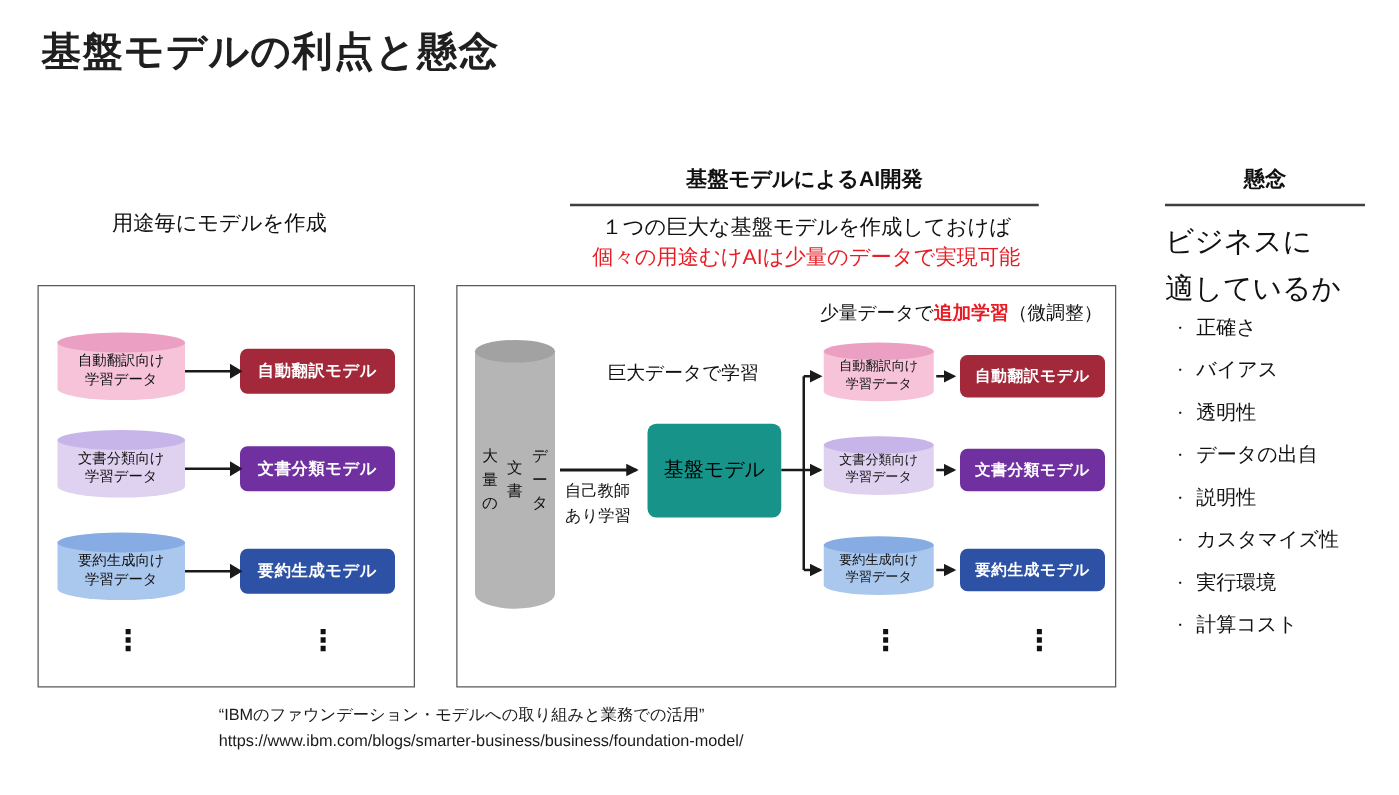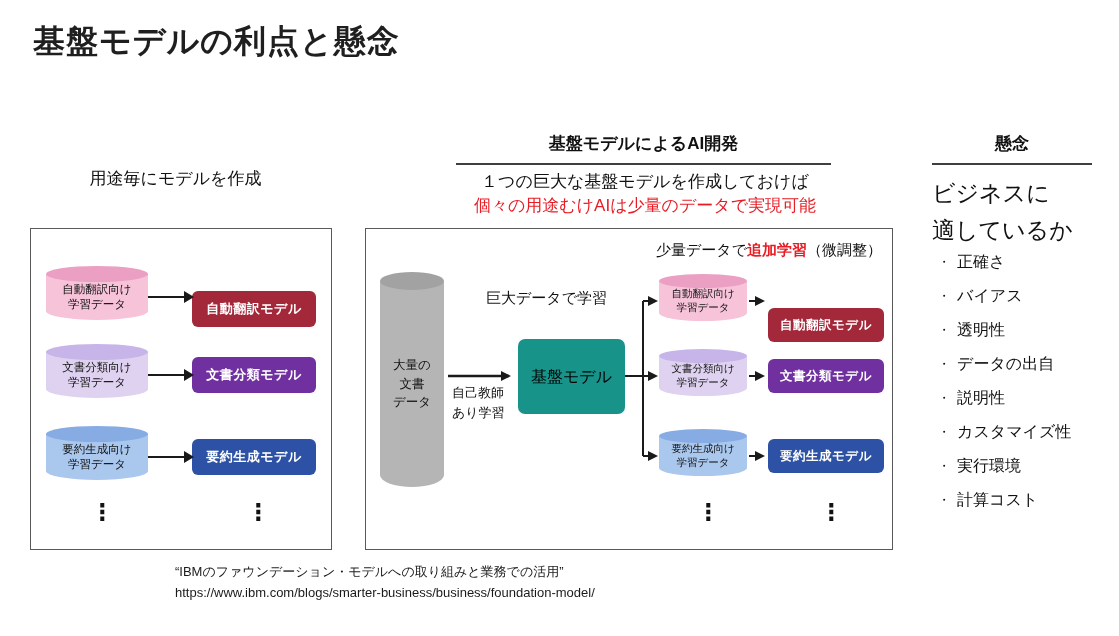--- a/index.html
+++ b/index.html
@@ -30,32 +30,32 @@
   .c-lav  { --body:#ded2f0; --top:#c7b4e8; }
   .c-blue { --body:#aac7ee; --top:#87ace4; }
 
   .h-arrow { position:relative; width:44px; flex:0 0 44px; height:2.5px; background:#1a1a1a; margin:0; }
   .h-arrow::after { content:""; position:absolute; right:-2px; top:50%; transform:translateY(-50%);
                     width:0; height:0; border-left:10px solid #1a1a1a;
                     border-top:6px solid transparent; border-bottom:6px solid transparent; }
 
   .model { height:36px; width:124px; border-radius:6px; color:#ffffff; font-weight:700; font-size:13px;
            display:flex; align-items:center; justify-content:center; letter-spacing:0.5px; }
-  .m-red    { background:#a2283a;margin-top:24px; }
+  .m-red    { background:#a2283a; }
   .m-purple { background:#7030a0; }
   .m-blue   { background:#2d52a5; }
 
   .abs { position:absolute; }
   .cyl.small { width:88px; flex:0 0 88px; height:40px; font-size:10.5px;
                border-radius:0 0 44px 44px / 0 0 8px 8px; }
   .cyl.small::before { top:-7px; height:14px; }
   .model.small { width:116px; height:34px; font-size:12.5px; }
 
   .big-cyl { position:absolute; left:14px; top:52px; width:64px; height:206px; background:#b5b5b5;
-             border-radius:0 0 32px 32px / 0 0 12px 12px; display:flex; flex-direction:column;
+             border-radius:0 0 32px 32px / 0 0 12px 12px; display:flex; flex-direction:row;
              align-items:center; justify-content:center; font-size:12.5px; line-height:1.5;
              color:#111; text-align:center; }
   .big-cyl::before { content:""; position:absolute; left:0; top:-9px; width:100%; height:18px;
                      border-radius:50%; background:#a2a2a2; }
 
   .foundation { position:absolute; left:152px; top:110px; width:107px; height:75px; background:#17938a;
                 border-radius:7px; display:flex; flex-direction:row; align-items:center;
                 justify-content:center; font-size:16px; color:#000; line-height:1.35; }
 
   .ft-label { position:absolute; right:10px; top:12px; font-size:15px; color:#111; }

